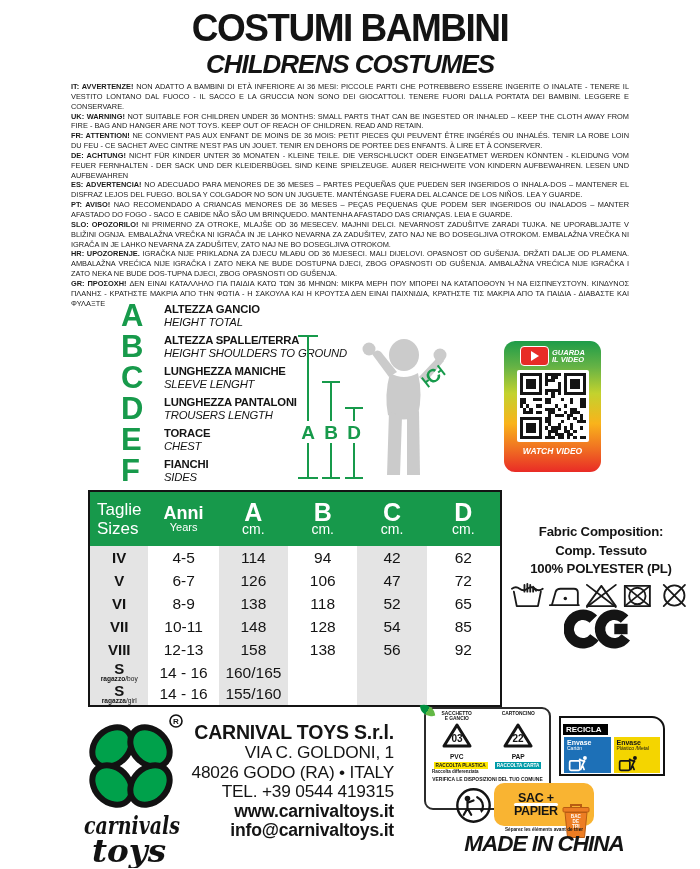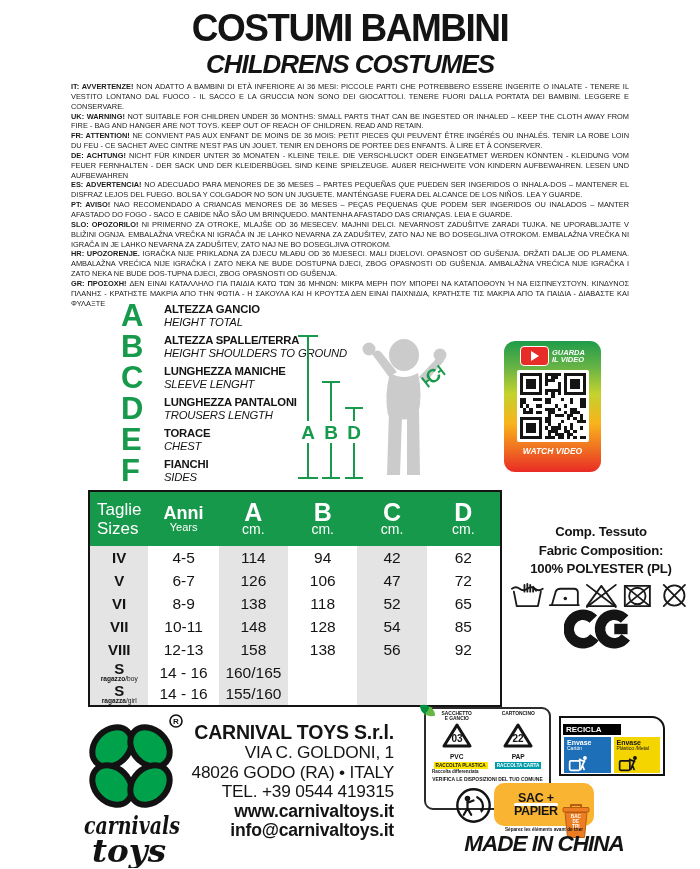--- a/index.html
+++ b/index.html
@@ -90,21 +90,21 @@
   .bar{font-size:4.7px;font-weight:bold;padding:1px 2px;line-height:5px;}
   .bar-y{background:#FFE800;color:#141414;}
   .bar-t{background:#009BA8;color:#fff;}
   .ri-diff{font-size:4.5px;font-weight:bold;text-align:left;padding-left:6px;line-height:5px;}
   .ri-foot{font-size:4.9px;font-weight:bold;text-align:center;margin-top:3px;}
 
   
   #recicla{left:559px;top:716px;width:106px;height:60px;background:#fff;border:2px solid #111;
            border-top-right-radius:13px;box-sizing:border-box;}
   .rec-head{display:inline-block;background:#000;color:#fff;font-size:8px;font-weight:bold;
-            padding:1px 19px 1px 3px;margin:1px 0 2px 2px;line-height:9px;}
+            padding:1px 6px 1px 3px;margin:1px 0 2px 2px;line-height:9px;}
   .rec-row{display:flex;gap:3px;padding:0 3px;}
   .rec-box{width:47px;height:36px;position:relative;box-sizing:border-box;padding:2px 0 0 3px;}
   .rec-blue{background:#1D70B7;color:#fff;}
   .rec-yellow{background:#F4D500;color:#141414;}
   .rec-l1{font-size:7px;font-weight:bold;line-height:7px;}
   .rec-l2{font-size:5px;line-height:5.4px;}
   .rec-box svg{position:absolute;left:2px;bottom:1px;}
   .binperson{stroke:currentColor;stroke-width:2;fill:none;stroke-linecap:round;}
 
   
@@ -529,22 +529,22 @@
         <div class="size-sub"><b>ragazza</b>/girl</div>
       </div>
       <div class="td">14 - 16</div>
       <div class="td shade">155/160</div>
       <div class="td"></div>
       <div class="td shade"></div>
       <div class="td"></div>
     </div>
 
   <div class="abs" id="composition">
+    <div class="comp-line">Fabric Composition:</div>
     <div class="comp-line">Comp. Tessuto</div>
-    <div class="comp-line">Fabric Composition:</div>
     <div class="comp-line">100% POLYESTER (PL)</div>
     <div class="care-row">
       <svg viewBox="0 0 36 28">
         <g class="care">
           <path d="M2,7 Q6,4 10,7 Q14,10 18,7 Q22,4 26,7 Q30,10 34,7"></path>
           <path d="M4,10 L7,25 H29 L32,10"></path>
           <path d="M15,3 V10 M18,2 V10 M21,3 V10 M24,5 V10 M24,5 L27,9"></path>
         </g>
       </svg>
       <svg viewBox="0 0 36 28">

